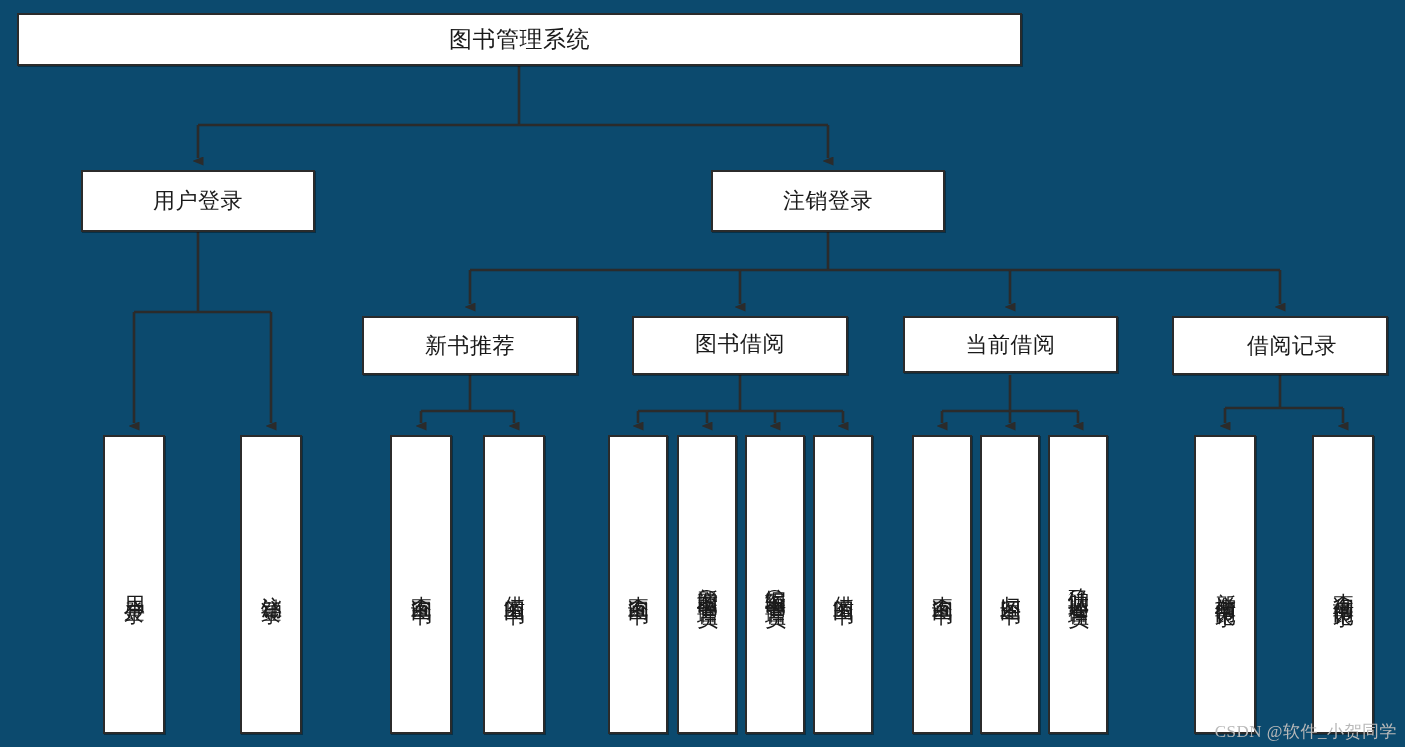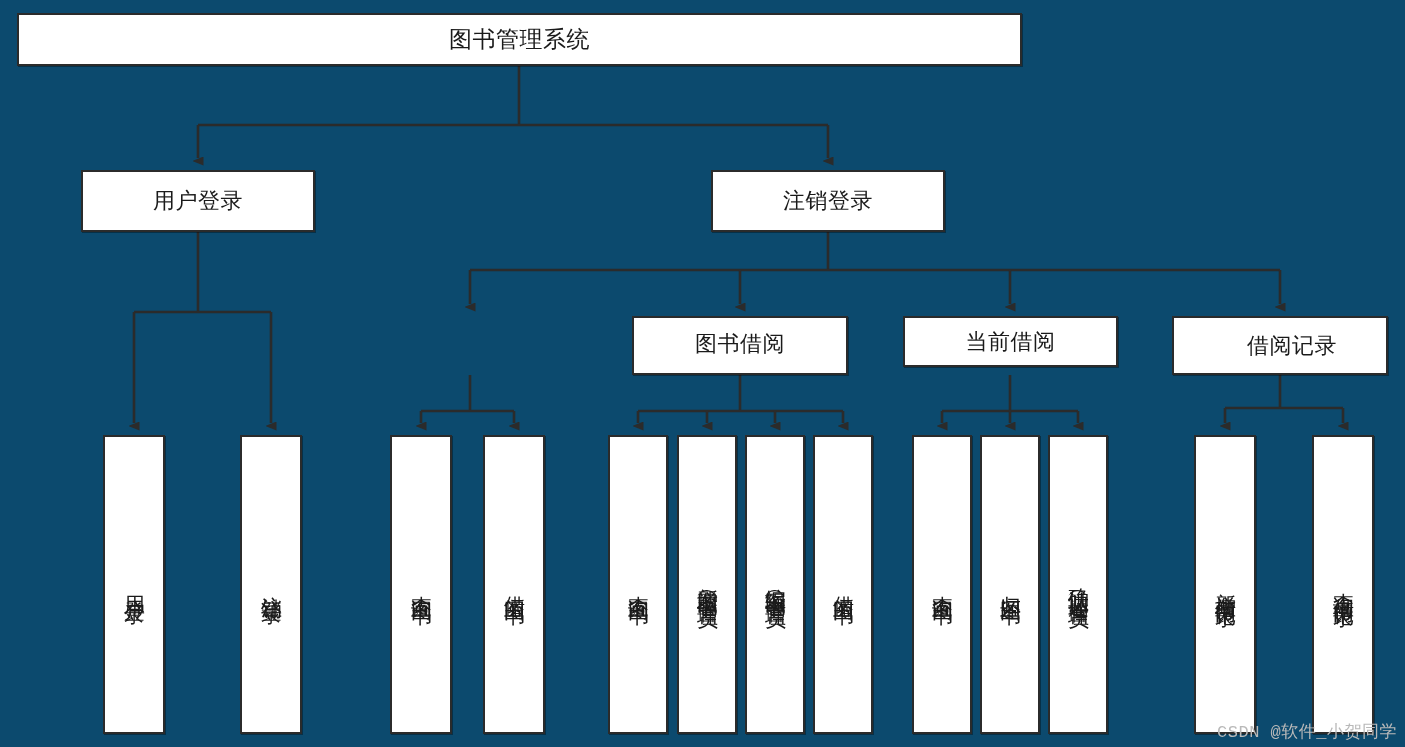--- a/index.html
+++ b/index.html
@@ -62,21 +62,21 @@
     font-size: 23px;
   }
   #watermark {
     position: absolute;
     right: 8px;
     bottom: 4px;
     font-size: 17px;
     color: #b9b9b9;
     letter-spacing: 0.5px;
     white-space: nowrap;
-    font-family: Liberation Mono, monospace;
+    font-family: Liberation Serif, serif;
   }
 </style>
 </head>
 <body>
 
 <div id="canvas">
 
   <svg id="edges" viewBox="0 0 1405 747" xmlns="http://www.w3.org/2000/svg">
     <defs>
       <marker id="arrow" markerWidth="9" markerHeight="11" refX="1.5" refY="5.5" orient="auto" markerUnits="userSpaceOnUse">
@@ -131,24 +131,27 @@
     <span class="label">图书管理系统</span>
   </div>
 
   <div class="node horiz" style="left:81px; top:170px; width:234px; height:62px;">
     <span class="label">用户登录</span>
   </div>
   <div class="node horiz" style="left:711px; top:170px; width:234px; height:62px;">
     <span class="label">注销登录</span>
   </div>
 
+  <div class="node horiz" style="left:362px; top:316px; width:216px; height:59px;">
+    <span class="label">新书推荐</span>
+  </div>
   <div class="node horiz" style="left:632px; top:316px; width:216px; height:59px;font-family:Liberation Mono, monospace;">
     <span class="label">图书借阅</span>
   </div>
-  <div class="node horiz" style="left:903px; top:316px; width:215px; height:51px;">
+  <div class="node horiz" style="left:903px; top:316px; width:215px; height:57px;">
     <span class="label">当前借阅</span>
   </div>
   <div class="node horiz" style="left:1172px; top:316px; width:216px; height:59px;padding-left:24px;">
     <span class="label">借阅记录</span>
   </div>
 
   <div class="node vert" style="left:103px; top:435px; width:62px; height:299px;">
     <span class="label">用户登录</span>
   </div>
   <div class="node vert" style="left:240px; top:435px; width:62px; height:299px;">

